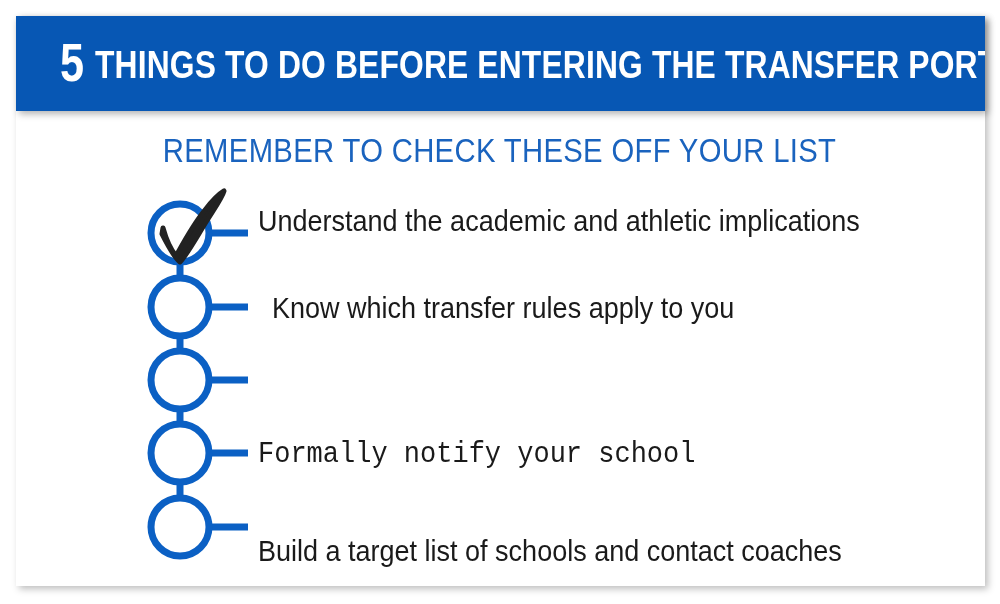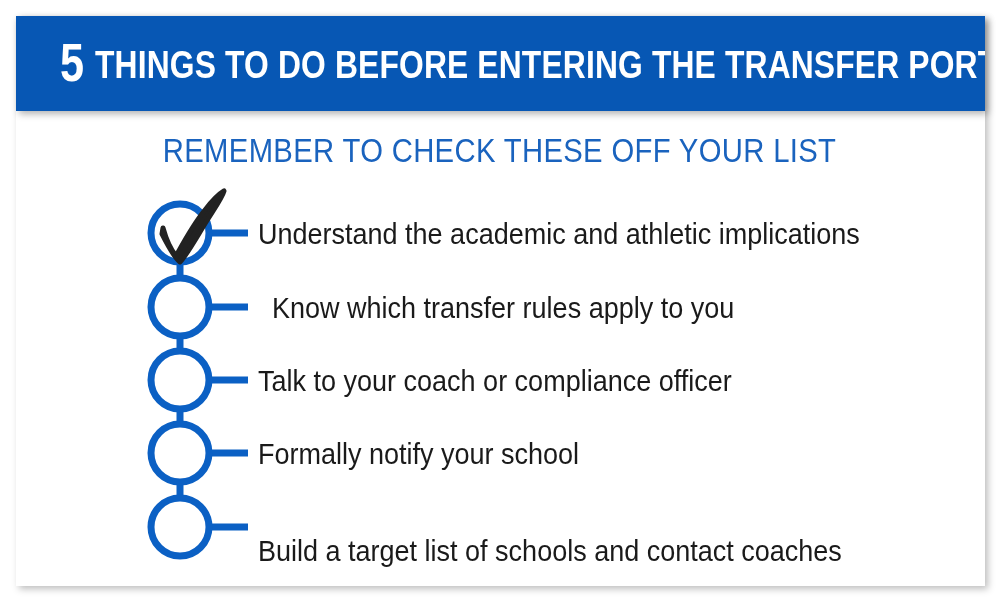--- a/index.html
+++ b/index.html
@@ -170,30 +170,27 @@
       <circle cx="180" cy="307" r="29"></circle>
       <circle cx="180" cy="380" r="29"></circle>
       <circle cx="180" cy="453" r="29"></circle>
       <circle cx="180" cy="527" r="29"></circle>
     </g>
 
     <path d="M163 228 C166 239 171 250 176 256 C180 249 192 226 205 210 C212 201 219 194 224 191 C222 198 214 209 206 222 C195 240 186 256 180 262 C174 257 167 244 162 234 Z" fill="#222222" stroke="#222222" stroke-width="5" stroke-linejoin="round"></path>
   </svg>
 
   <div class="list-area">
-    <div class="list-item" style="top:219px;text-align:center;">
+    <div class="list-item" style="top:206px;text-align:center;">
       <span>Understand the academic and athletic implications</span>
     </div>
     <div class="list-item" style="top:293px;margin-left:14px;">
       <span>Know which transfer rules apply to you</span>
     </div>
-    <div class="list-item" style="top:366px;">
-      <span>Talk to your coach or compliance officer</span>
-    </div>
-    <div class="list-item" style="top:439px;">
+    <div class="list-item" style="top:439px;font-family:Liberation Mono, monospace;">
       <span>Formally notify your school</span>
     </div>
     <div class="list-item" style="top:513px;margin-top:23px;">
       <span>Build a target list of schools and contact coaches</span>
     </div>
   </div>
 
 </div>
 
 </body></html>

